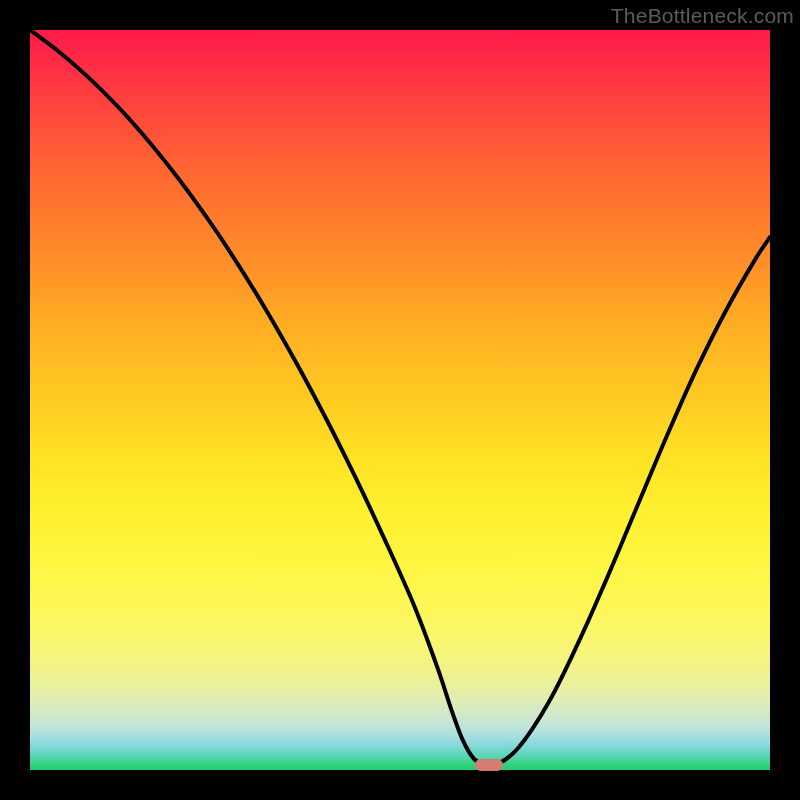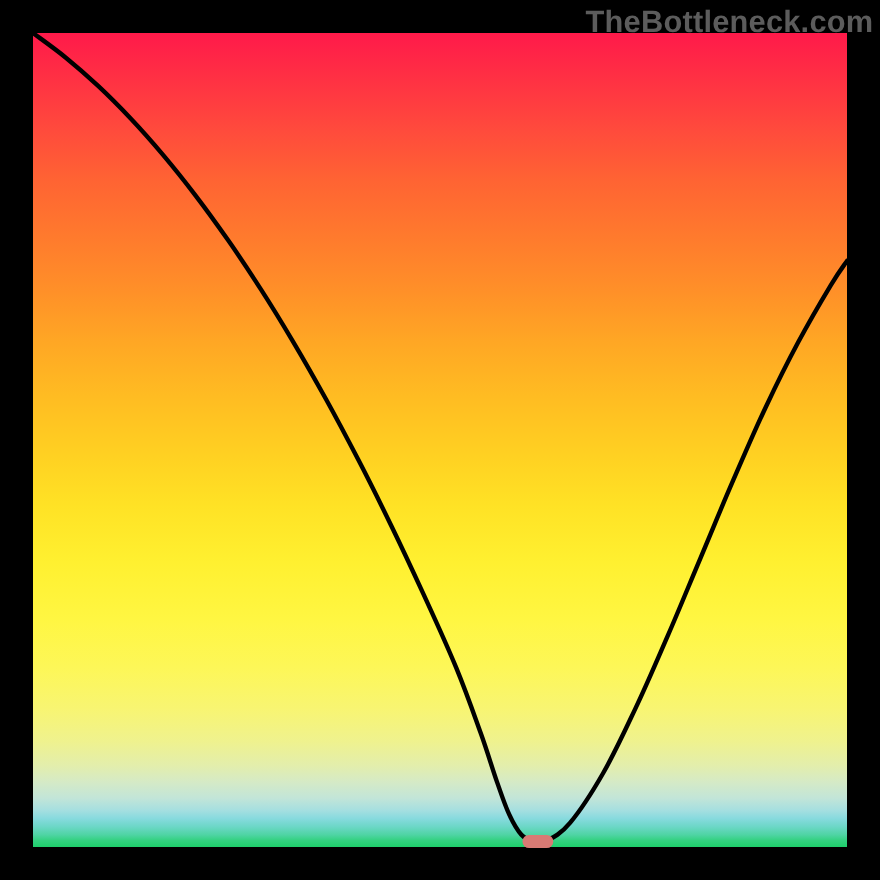--- a/index.html
+++ b/index.html
@@ -46,22 +46,22 @@
       #4fd4a4 98.5%,
       #33d180 99.2%,
       #1ecf6b 100%
     );
   }
   .watermark {
     position: absolute;
     top: 4px;
     right: 6px;
     font-family: Arial, Helvetica, sans-serif;
-    font-size: 28px;
-    font-weight: 700;
+    font-size: 21px;
+    font-weight: 400;
     color: #5c5c5c;
     letter-spacing: 0.2px;
     user-select: none;
   }
   svg.curve {
     position: absolute;
     left: 0;
     top: 0;
     width: 740px;
     height: 740px;

